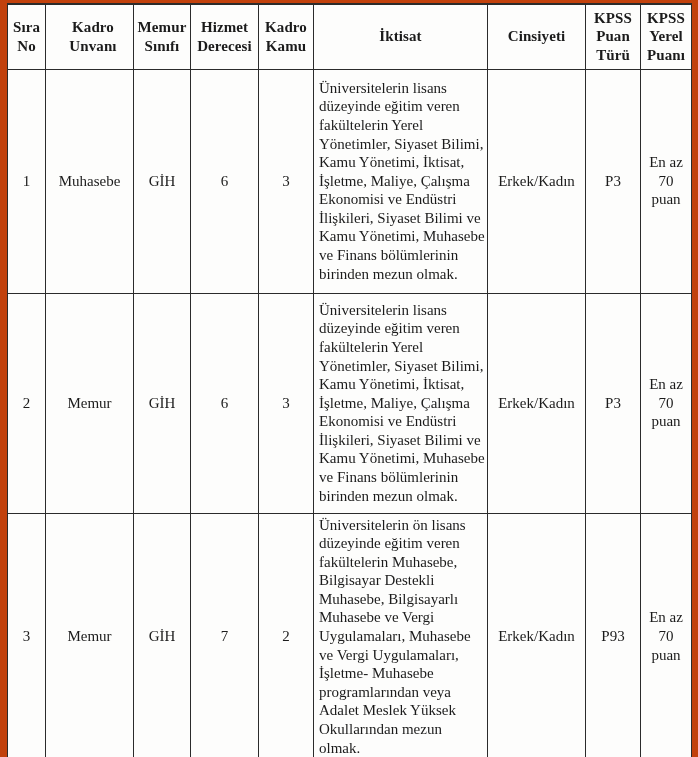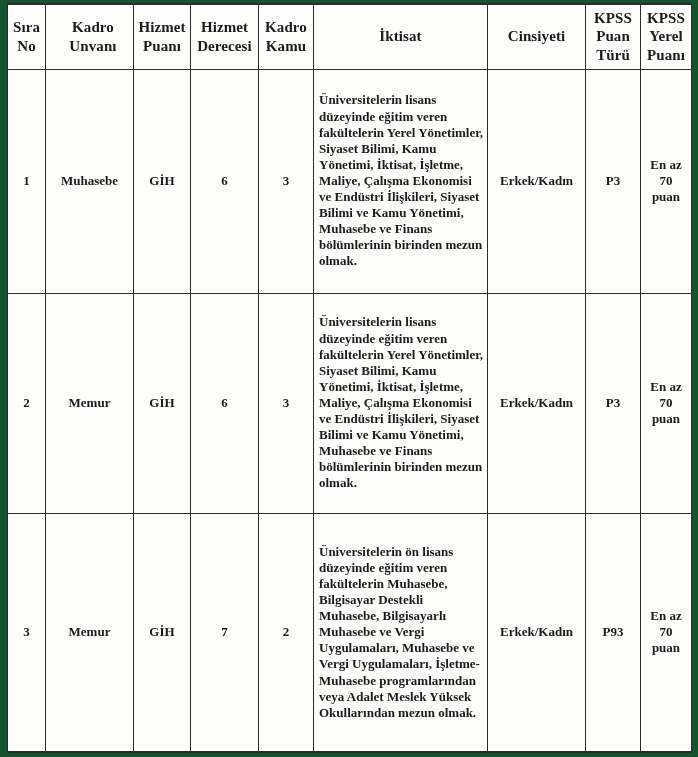--- a/index.html
+++ b/index.html
@@ -4,21 +4,21 @@
 <style>
   html, body {
     margin: 0;
     padding: 0;
     background: #ffffff;
   }
   .page {
     position: relative;
     width: 698px;
     height: 757px;
-    background: #14532d;
+    background: #c2410c;
     overflow: hidden;
     font-family: "Liberation Serif", "DejaVu Serif", serif;
     color: #1b1b1b;
   }
   table.kpss-table {
     position: absolute;
     left: 7px;
     top: 3px;
     width: 684px;
     border-collapse: collapse;
@@ -43,26 +43,25 @@
   }
   .kpss-table th.col-kadro-unvani {
     text-align: center;
     padding-left: 9px;
   }
   .kpss-table tr.header-row { height: 65px; }
   .kpss-table tr.row-0 { height: 224px; }
   .kpss-table tr.row-1 { height: 220px; }
   .kpss-table tr.row-2 { height: 239px; }
   .kpss-table td {
-    font-size: 13px;
+    font-size: 15px;
     line-height: 1.24;
     text-align: center;
     vertical-align: middle;
     padding: 1px 2px;
-    font-weight: bold;
   }
   .kpss-table td.cell-niteligi {
     text-align: left;
     vertical-align: middle;
     padding: 2px 1px 2px 5px;
   }
   .kpss-table td.cell-taban {
     padding: 6px 3px;
     margin-top: 39px;
   }
@@ -80,21 +79,21 @@
       <col style="width:55px">
       <col style="width:174px">
       <col style="width:98px">
       <col style="width:55px">
       <col style="width:51px">
     </colgroup>
     <thead>
       <tr class="header-row">
         <th>Sıra No</th>
         <th class="col-kadro-unvani">Kadro Unvanı</th>
-        <th>Hizmet Puanı</th>
+        <th>Memur Sınıfı</th>
         <th>Hizmet Derecesi</th>
         <th>Kadro Kamu</th>
         <th>İktisat</th>
         <th>Cinsiyeti</th>
         <th>KPSS Puan Türü</th>
         <th>KPSS Yerel Puanı</th>
       </tr>
     </thead>
     <tbody>
       <tr class="row-0">

